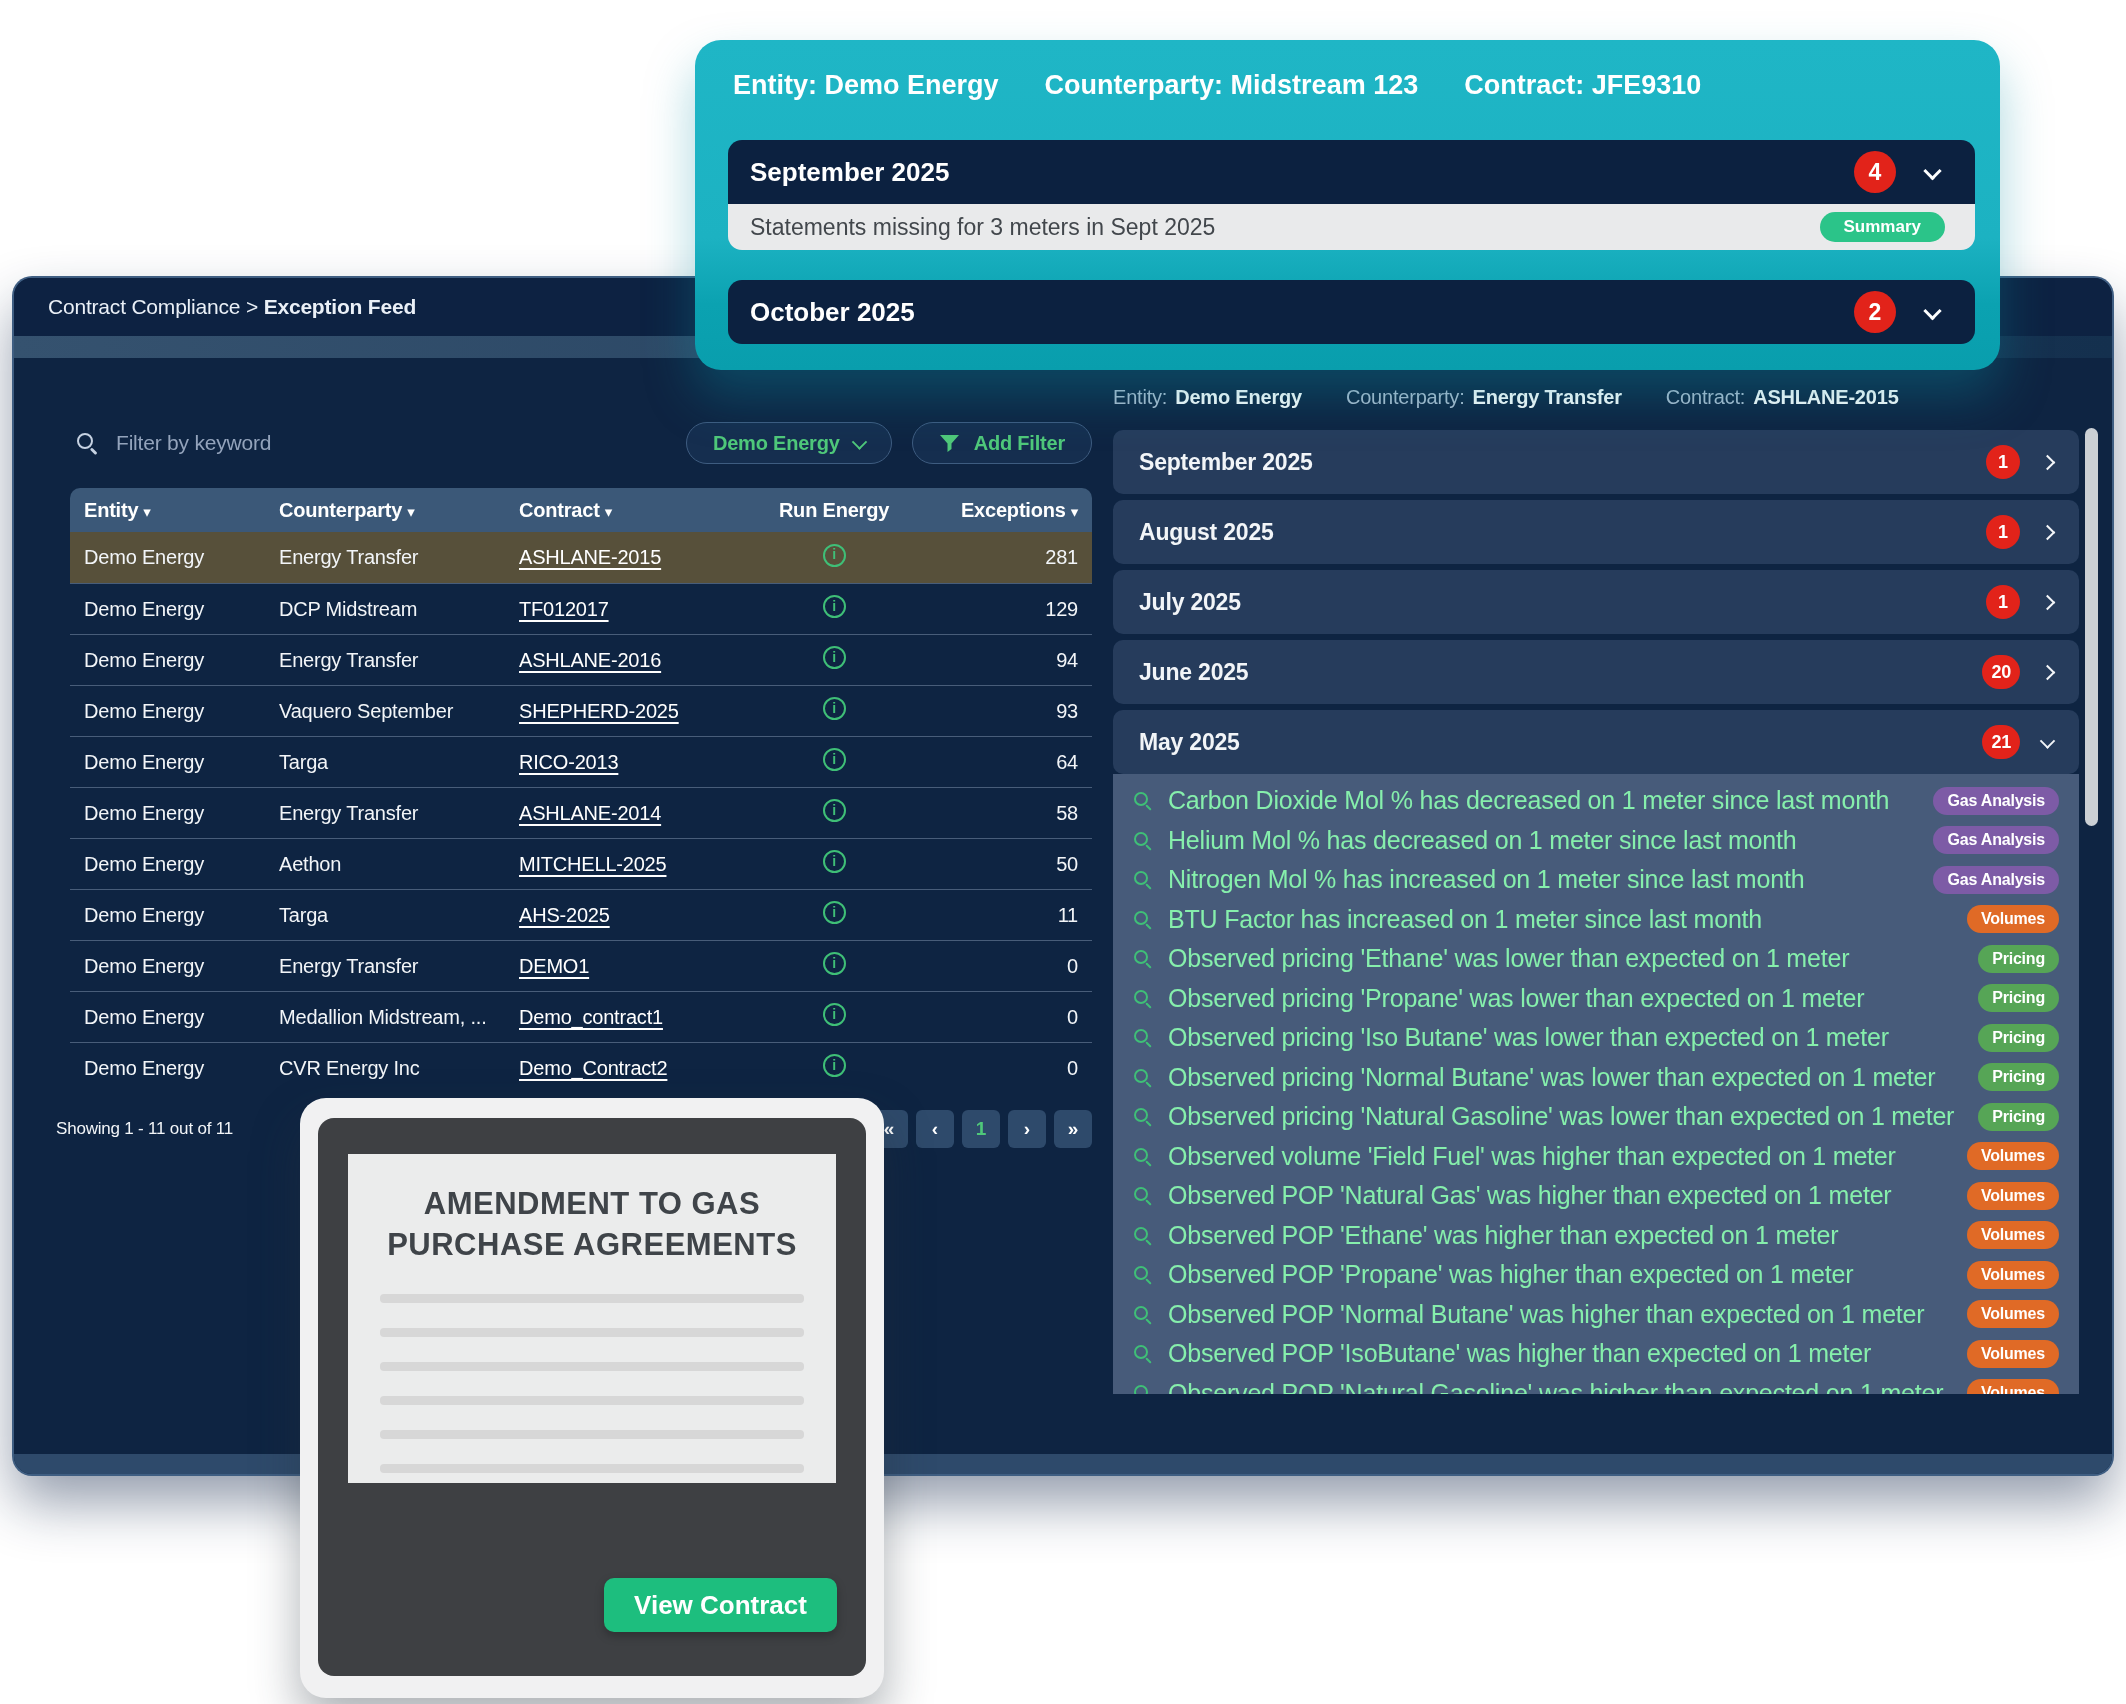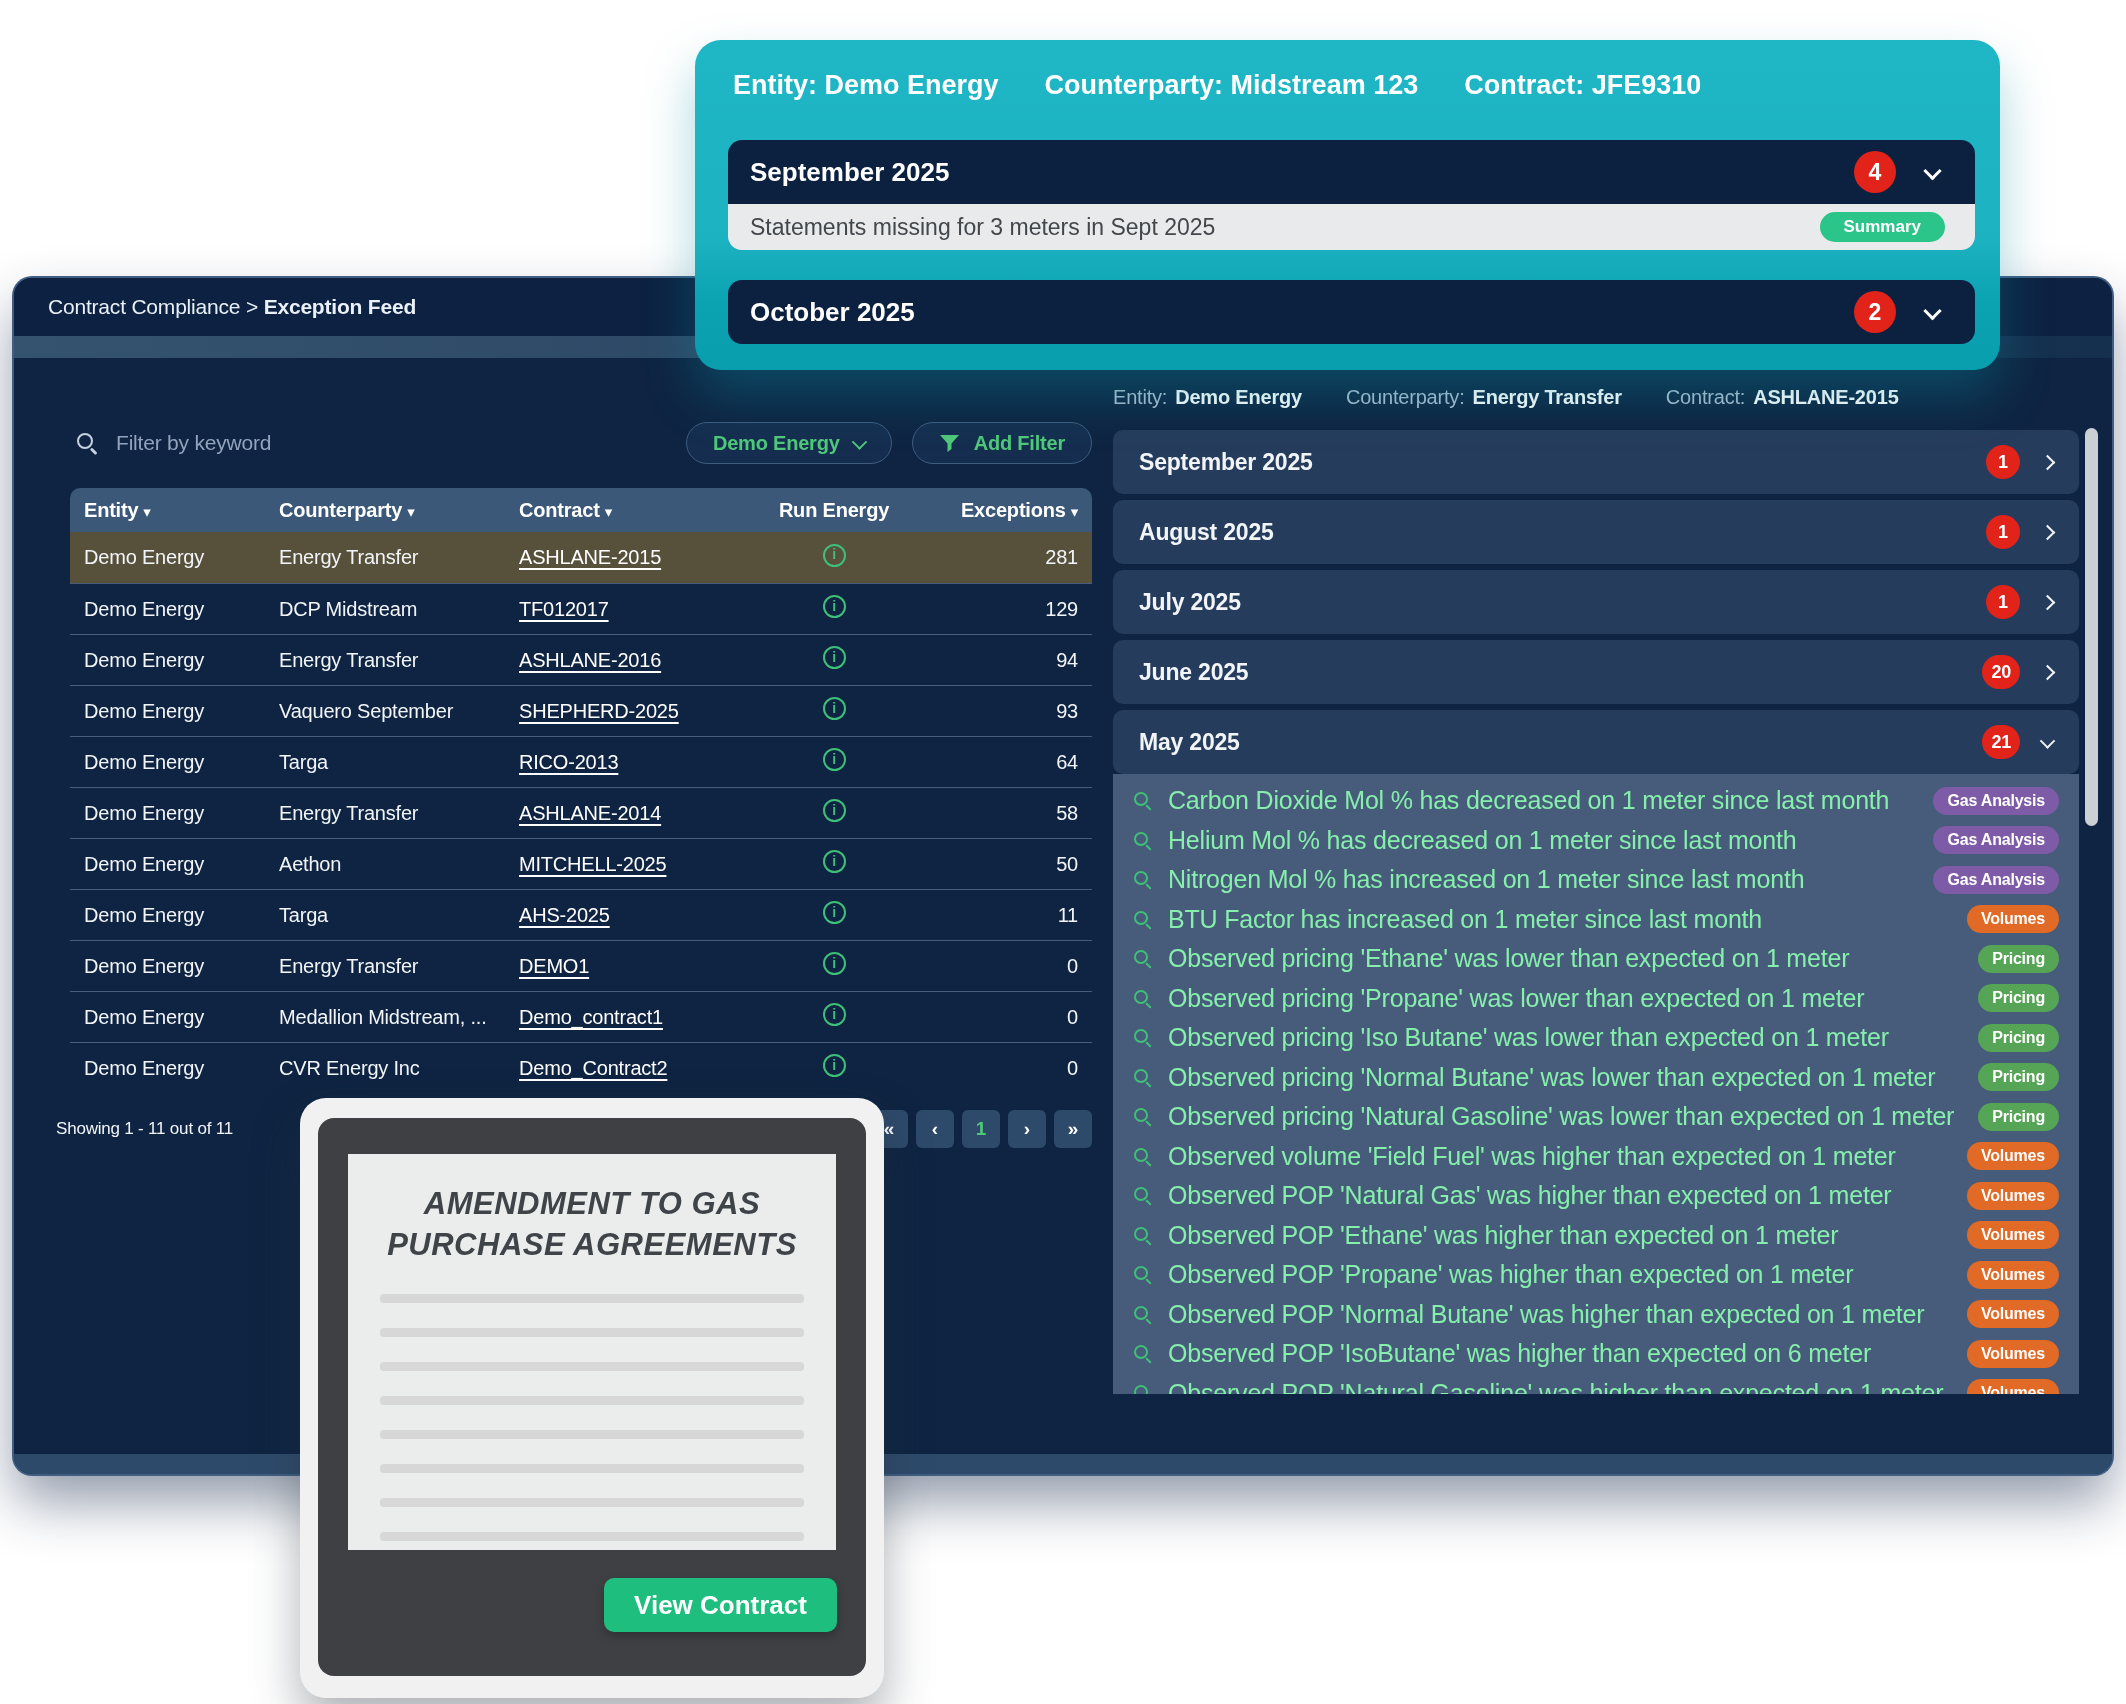--- a/index.html
+++ b/index.html
@@ -103,21 +103,21 @@
     border-radius:0 0 14px 14px; display:flex; align-items:center; padding:0 30px 0 22px;
     color:#42474C; font-size:23px; }
   .oc-summary .sum-text { flex:1; }
   .summary-badge { height:30px; border-radius:15px; background:#2BC489; color:#fff;
     display:flex; align-items:center; padding:0 24px; font-size:17px; font-weight:bold; }
 
   
   .doc-card { position:absolute; left:300px; top:1098px; width:584px; height:600px;
     background:#F1F1F2; border-radius:26px; box-shadow:0 24px 48px rgba(40,50,60,.38); }
   .tablet { position:absolute; left:18px; right:18px; top:20px; bottom:22px; background:#3E4043; border-radius:16px; }
-  .paper { position:absolute; left:30px; right:30px; top:36px; height:396px; background:#EBECEC; overflow:hidden;font-style:italic; }
+  .paper { position:absolute; left:30px; right:30px; top:36px; height:329px; background:#EBECEC; overflow:hidden; }
   .doc-title { margin:30px 38px 0; text-align:center; font-weight:bold; font-size:31px; line-height:1.32;
     color:#3F4449; letter-spacing:.5px; }
   .doc-lines { margin-top:28px; }
   .doc-line { height:9px; border-radius:4px; background:#D7D7D7; margin:0 32px 25px; }
   .view-contract { position:absolute; right:29px; bottom:44px; width:233px; height:54px; border:none;
     background:#1DBE7E; border-radius:10px; color:#fff; font-weight:bold; font-size:26px;
     font-family:inherit; cursor:pointer; box-shadow:0 4px 10px rgba(0,0,0,.25); }
 </style>
 </head>
 <body>
@@ -352,21 +352,21 @@
             <span class="exc-text">Observed POP 'Propane' was higher than expected on 1 meter</span>
             <span class="cat-badge" style="background: rgb(224, 106, 38);">Volumes</span>
           </div>
           <div class="exc-row">
             <span class="mag mag-green"></span>
             <span class="exc-text">Observed POP 'Normal Butane' was higher than expected on 1 meter</span>
             <span class="cat-badge" style="background: rgb(224, 106, 38);">Volumes</span>
           </div>
           <div class="exc-row">
             <span class="mag mag-green"></span>
-            <span class="exc-text">Observed POP 'IsoButane' was higher than expected on 6 meter</span>
+            <span class="exc-text">Observed POP 'IsoButane' was higher than expected on 1 meter</span>
             <span class="cat-badge" style="background: rgb(224, 106, 38);">Volumes</span>
           </div>
           <div class="exc-row">
             <span class="mag mag-green"></span>
             <span class="exc-text">Observed POP 'Natural Gasoline' was higher than expected on 1 meter</span>
             <span class="cat-badge" style="background: rgb(224, 106, 38);">Volumes</span>
           </div>
         </div>
       <div class="scroll-thumb"></div>
     </div>

